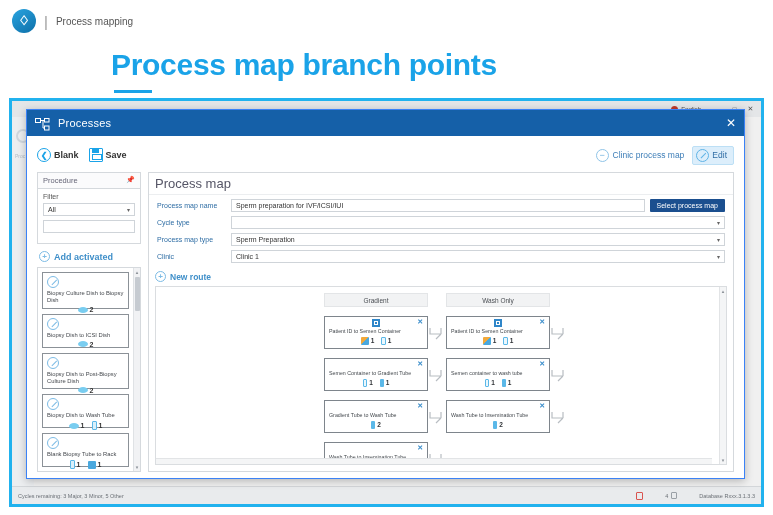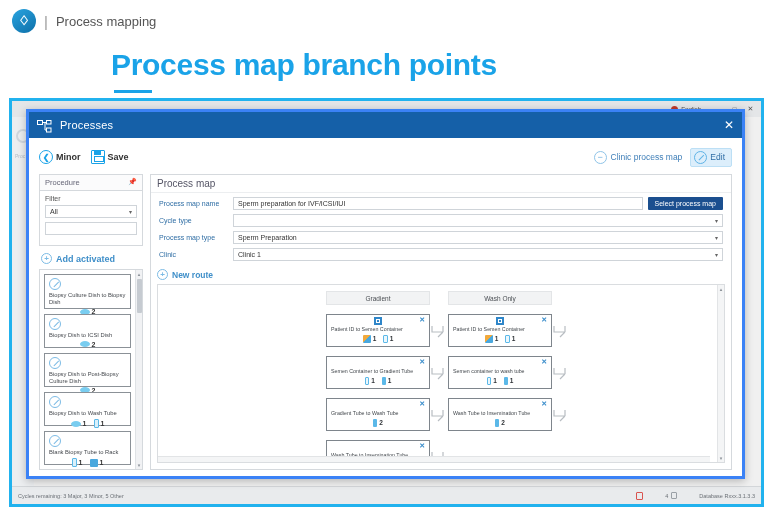--- a/index.html
+++ b/index.html
@@ -21,21 +21,21 @@
   }
   .brand-logo {
     width: 24px; height: 24px;
     border-radius: 50%;
     background: linear-gradient(145deg,#2aa4e0,#0d6fa8);
     display: flex; align-items: center; justify-content: center;
     color: #fff; font-size: 13px; font-weight: bold;
     font-family: "Liberation Serif", serif;
   }
   .brand-sep { color: #9a9a9a; font-size: 15px; }
-  .brand-text { font-size: 13px; color: #555; text-align: center; }
+  .brand-text { font-size: 10px; color: #555; text-align: center; }
 
   
   .slide-title-wrap {
     padding-left: 111px;
     padding-top: 6px;
   }
   .slide-title {
     font-size: 30px;
     font-weight: bold;
     color: #1aa3e8;
@@ -114,21 +114,21 @@
   .sb-icon-gray {
     width:6px;height:7px;border:1px solid #9aa0a6; border-radius:1px;
   }
 
   
   .modal {
     position:absolute;
     left:14px; top:8px;
     width: 719px; height: 370px;
     background:#ffffff;
-    border:3px solid #3b82f6;
+    border:1px solid #3b82f6;
     box-shadow: 0 2px 8px rgba(0,0,0,.25);
     display:flex; flex-direction:column;
   }
   .modal-header {
     height: 26px;
     background:#1560a8;
     display:flex; align-items:center;
     padding: 0 8px;
     color:#fff;
     flex-shrink:0;
@@ -292,21 +292,21 @@
   .sb-arrow { font-size:5px; color:#8a9096; }
   .sb-thumb { width:5px; height:34px; background:#c6cbd1; border-radius:1px;
               margin-top:2px; margin-bottom:auto;}
 
   
   .content {
     flex:1; border:1px solid #d5d9dd; background:#fff;
     display:flex; flex-direction:column; min-width:0;
   }
   .content-head {
-    font-size:10px; color:#556; padding:3px 6px;
+    font-size:13px; color:#556; padding:3px 6px;
     border-bottom:1px solid #eceef0;
   }
   .form { padding:4px 8px 2px 8px; }
   .form-row {
     display:flex; align-items:center; margin-bottom:4px;
   }
   .form-label {
     width:74px; font-size:7px; color:#2e6da4; flex-shrink:0;
   }
   .form-field {
@@ -486,21 +486,21 @@
       </span>
       <span class="mh-title">Processes</span>
       <span class="mh-close">✕</span>
     </div>
 
     <div class="modal-body">
 
       <div class="toolbar">
         <div class="tb-btn">
           <span class="ic-circle">❮</span>
-          <span>Minor</span>
+          <span>Blank</span>
         </div>
         <div class="tb-btn">
           <span class="ic-save"></span>
           <span>Save</span>
         </div>
         <div class="tb-right">
           <div class="tb-link">
             <span class="ic-minus">−</span>
             <span>Clinic process map</span>
           </div>

